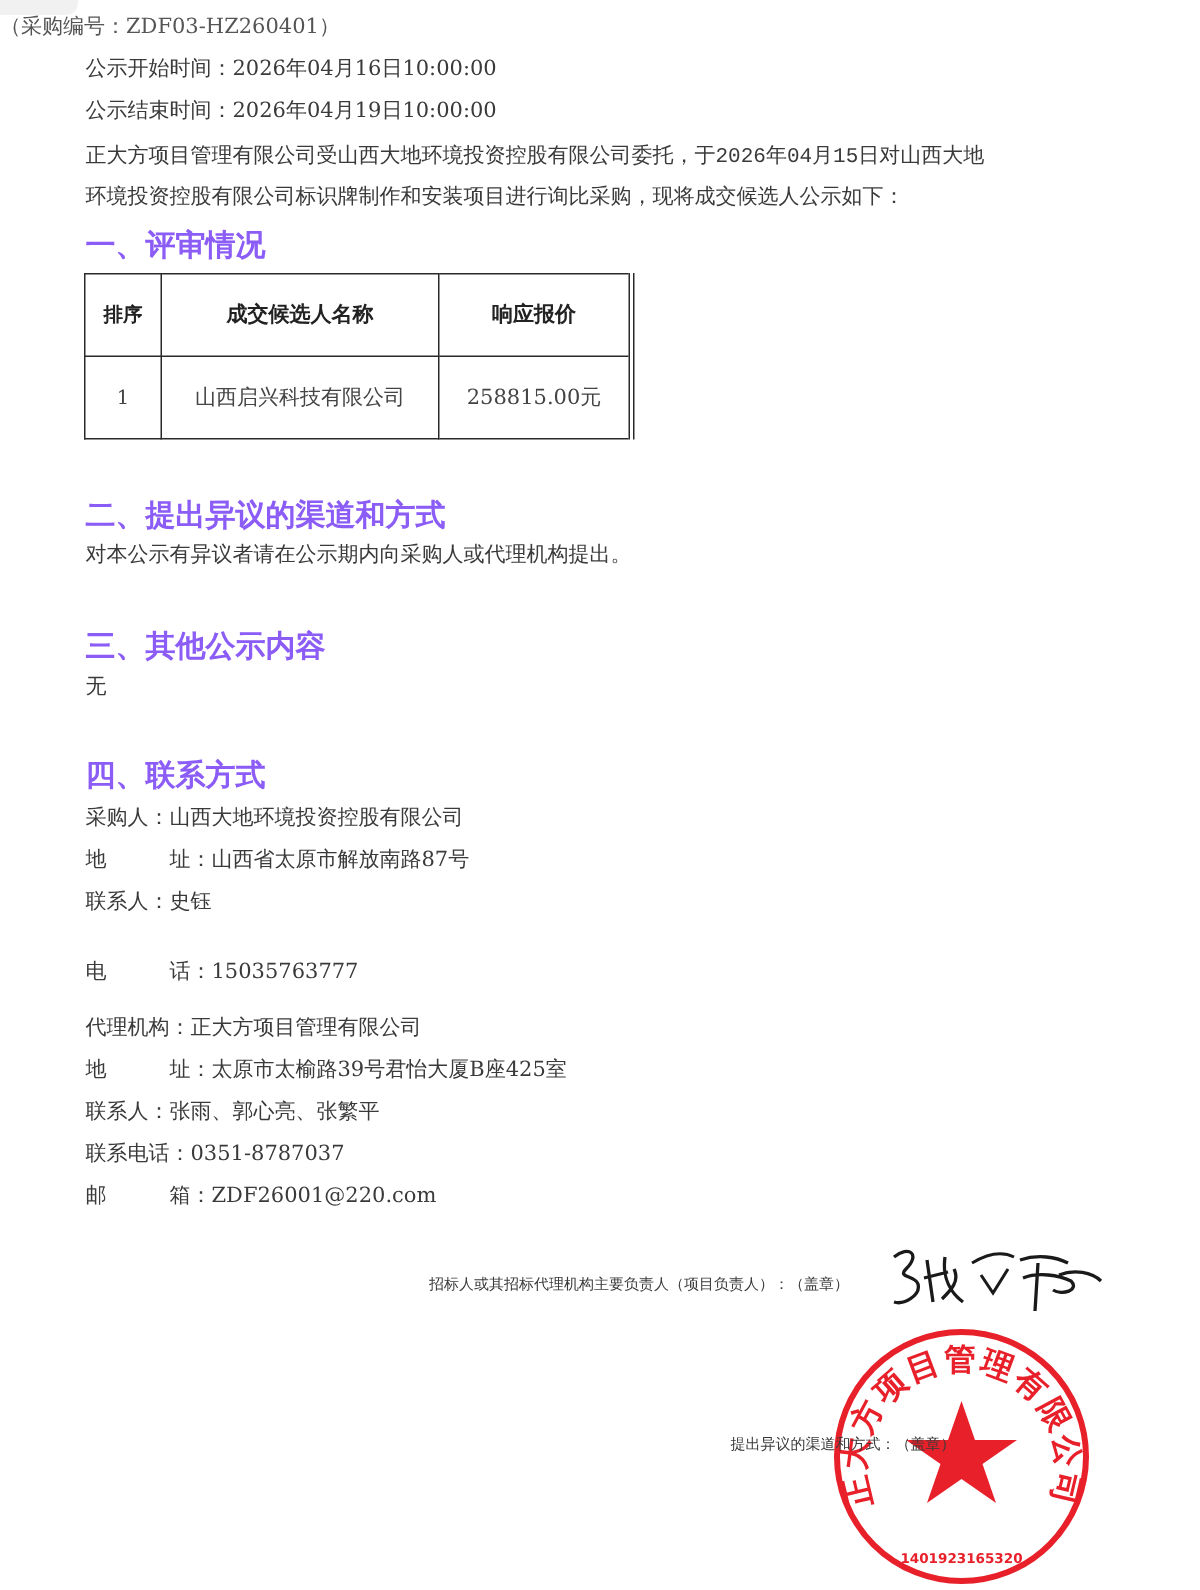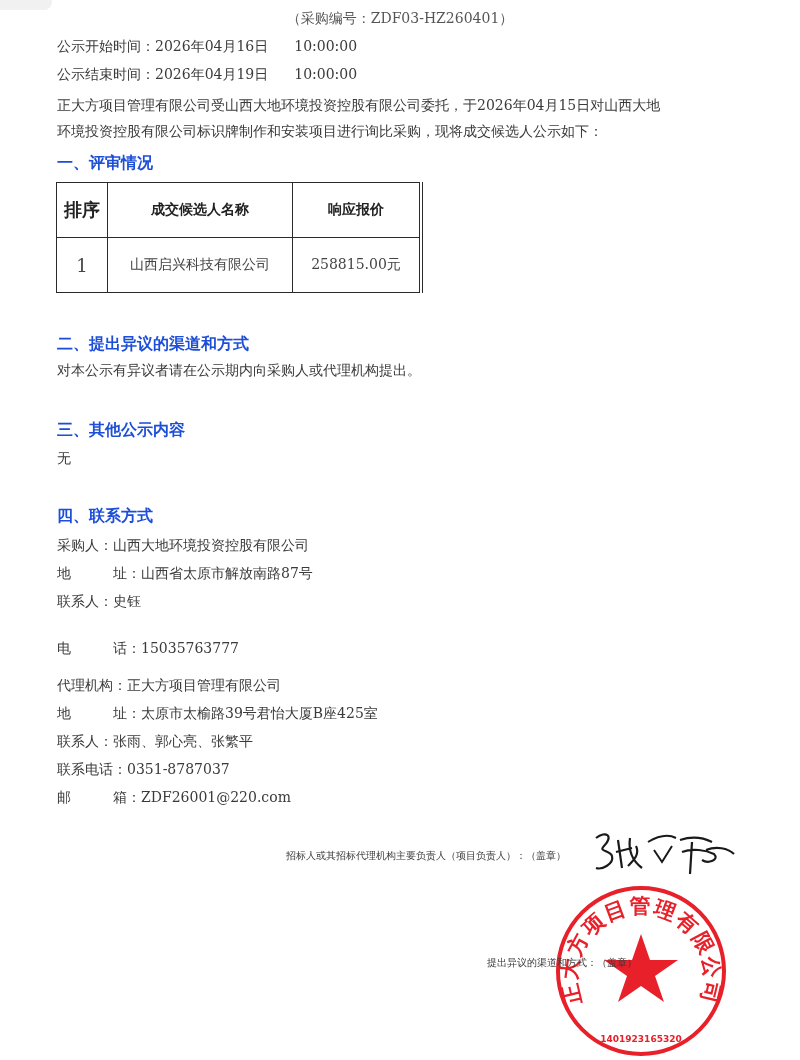--- a/index.html
+++ b/index.html
@@ -9,61 +9,61 @@
     font-family: "DejaVu Serif", "Liberation Serif", serif;
   }
   .corner-tab {
     position: absolute; left: 0; top: -6px; width: 52px; height: 16px;
     background: #f1f1f1; border-radius: 0 0 8px 0;
   }
   .line {
     position: absolute; left: 57px; font-size: 14px; line-height: 20px;
     white-space: nowrap; color: #3a3a3a;
   }
-  .serial { left: 0; width: 800px; text-align: center; top: 8px; color: #555; font-size: 14px; }
-  .time-val { display: inline-block; margin-left: 26px; }
+  .serial { left: 0; width: 800px; text-align: left; top: 8px; color: #555; font-size: 14px; }
+  .time-val { display: inline-block; }
   .heading {
-    position: absolute; left: 57px; font-size: 16px; font-weight: bold;
-    color: #1d4ed8; line-height: 22px;
+    position: absolute; left: 57px; font-size: 20px; font-weight: bold;
+    color: #8b5cf6; line-height: 22px;
     font-family: "DejaVu Sans", "Liberation Sans", sans-serif;
   }
   table.result {
     position: absolute; left: 56px; top: 182px; border-collapse: collapse;
     font-size: 14px;
   }
   table.result td, table.result th {
     border: 1.5px solid #2a2a2a; text-align: center; padding: 0;
   }
   table.result th {
     height: 54px; font-weight: bold; color: #222;
     font-family: "DejaVu Sans", "Liberation Sans", sans-serif;
   }
   table.result td { height: 54px; color: #444; }
-  .col1 { width: 50px; font-size: 18px; }
+  .col1 { width: 50px; font-size: 13px; }
   .col2 { width: 184px; }
   .col3 { width: 126px; border-right: 4px double #2a2a2a !important; }
   .label-gap { display: inline-block; width: 42px; }
   .sign-line { position: absolute; font-size: 10px; color: #3a3a3a; white-space: nowrap; }
   .stamp { position: absolute; left: 552px; top: 882px; width: 178px; height: 178px; }
   .signature { position: absolute; left: 588px; top: 828px; width: 160px; height: 50px; }
 </style>
 </head>
 <body>
 
 <div class="corner-tab"></div>
 
 <div class="line serial">（采购编号：ZDF03-HZ260401）</div>
 
 <div class="line" style="top:36px;">
   <span>公示开始时间：</span><span>2026年04月16日</span><span class="time-val">10:00:00</span>
 </div>
 <div class="line" style="top:64px;text-align:right;">
   <span>公示结束时间：</span><span>2026年04月19日</span><span class="time-val">10:00:00</span>
 </div>
-<div class="line" style="top:95px;">正大方项目管理有限公司受山西大地环境投资控股有限公司委托，于2026年04月15日对山西大地</div>
+<div class="line" style="top:95px;font-family:Liberation Mono, monospace;">正大方项目管理有限公司受山西大地环境投资控股有限公司委托，于2026年04月15日对山西大地</div>
 <div class="line" style="top:121px;">环境投资控股有限公司标识牌制作和安装项目进行询比采购，现将成交候选人公示如下：</div>
 
 <div class="heading" style="top:152px;">一、评审情况</div>
 
 <table class="result">
   <thead>
     <tr>
       <th class="col1">排序</th>
       <th class="col2">成交候选人名称</th>
       <th class="col3">响应报价</th>

